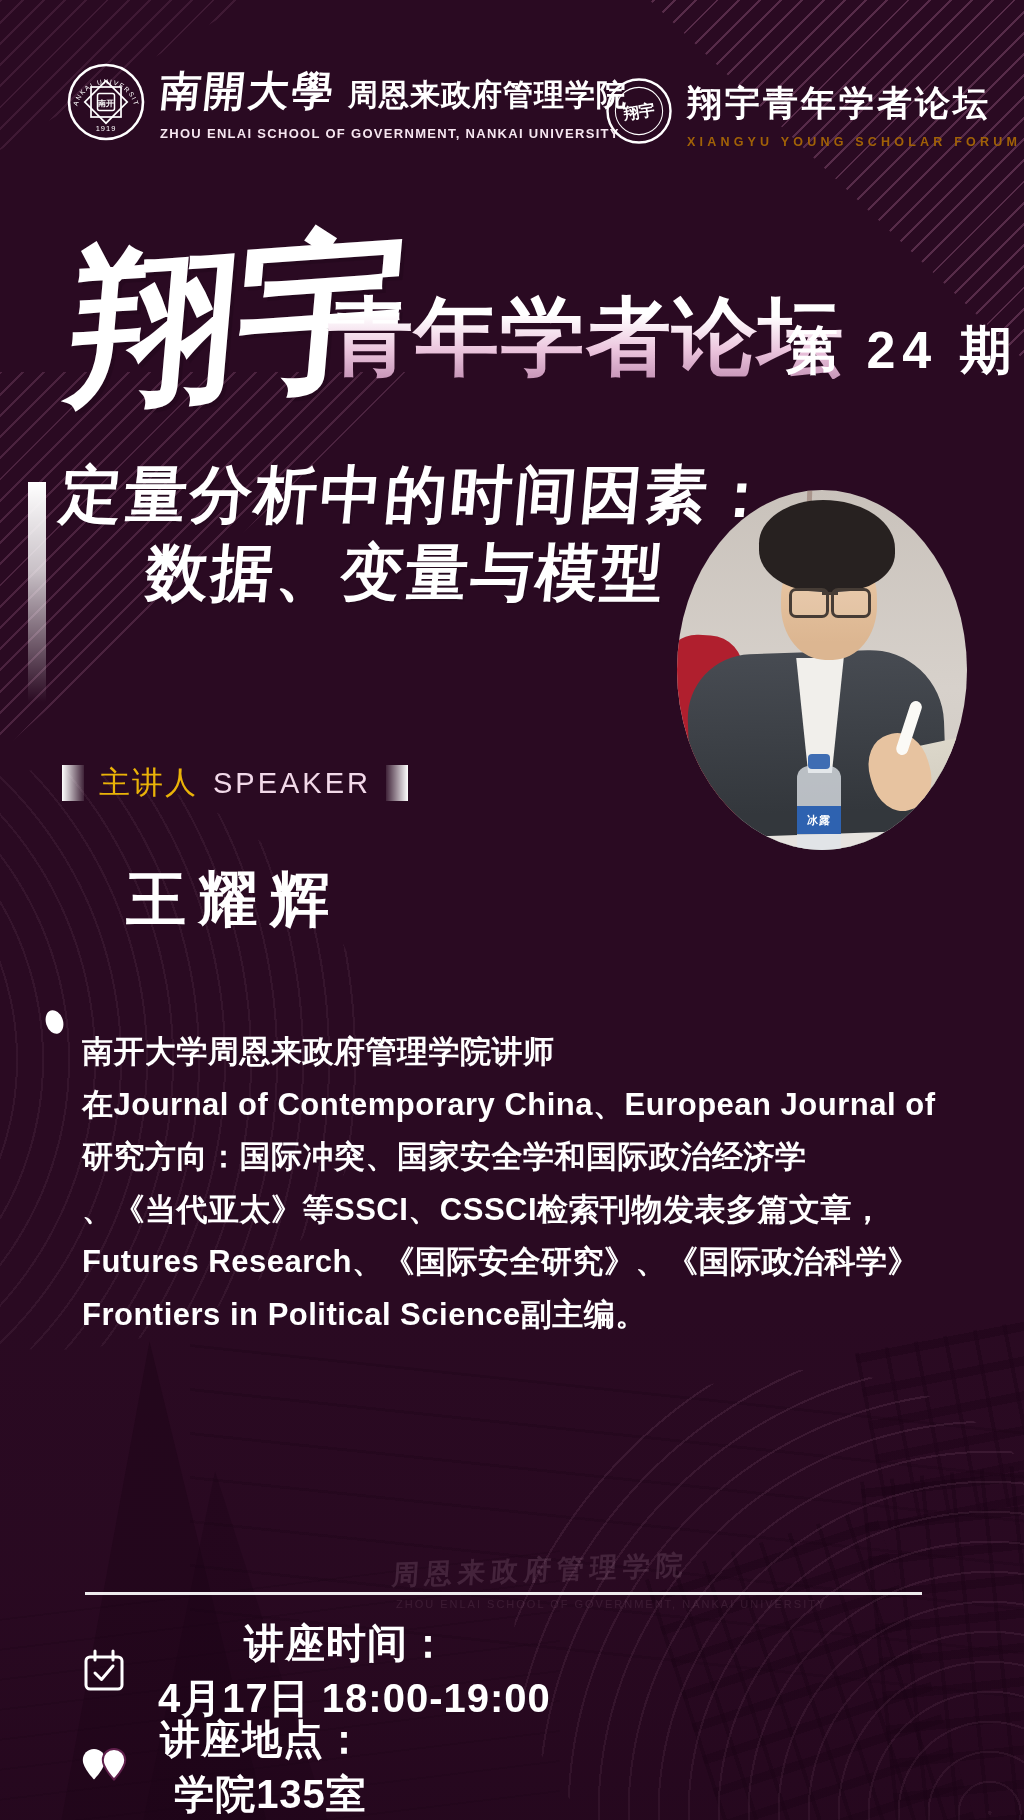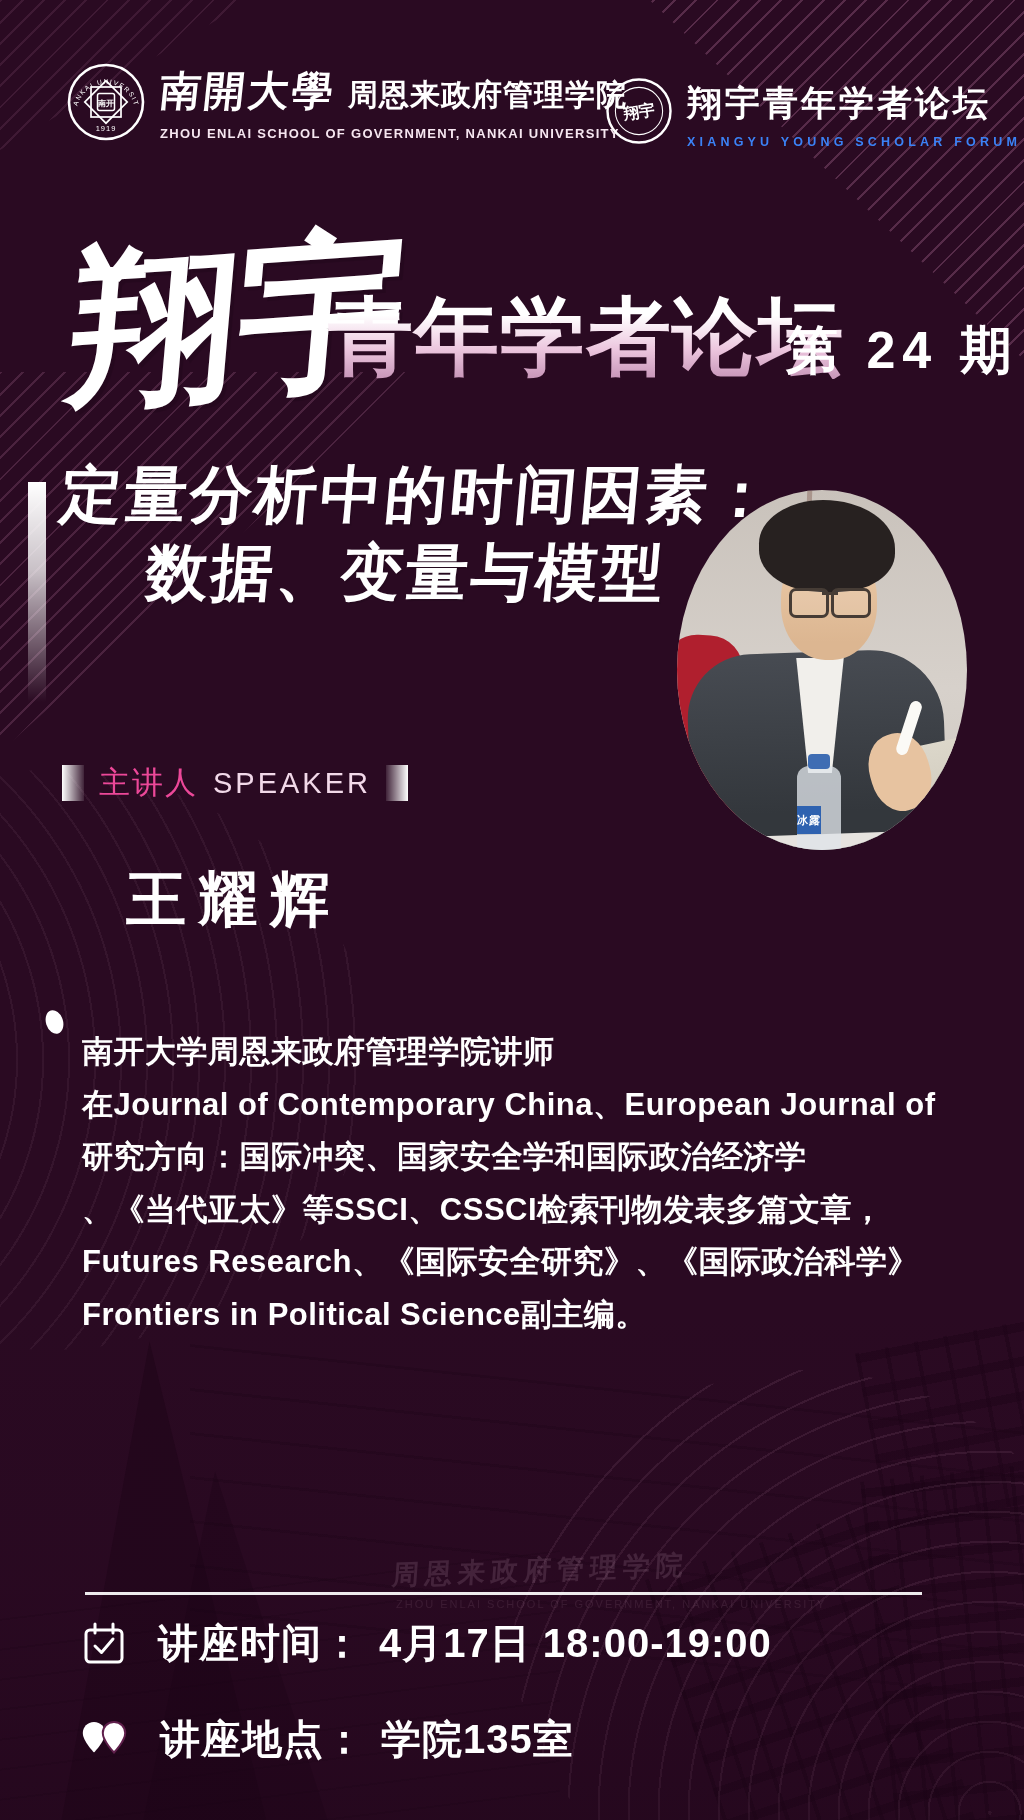--- a/index.html
+++ b/index.html
@@ -44,21 +44,21 @@
   .logo-nankai{left:66px;top:62px;display:flex;align-items:center;}
   .logo-forum{left:604px;top:72px;display:flex;align-items:center;}
   .seal{flex:none;}
   .nk-text{margin-left:14px;}
   .nk-row1{display:flex;align-items:baseline;white-space:nowrap;}
   .nk-call{font-family:"DejaVu Serif",serif;font-size:41px;font-weight:700;transform:skewX(-6deg);letter-spacing:3px;}
   .nk-school{font-size:30px;font-weight:600;margin-left:12px;letter-spacing:1px;}
   .nk-en{font-size:13px;font-weight:700;letter-spacing:1.3px;color:#f6e6f0;margin-top:7px;white-space:nowrap;}
   .fr-text{margin-left:13px;}
   .fr-cn{font-size:35px;font-weight:800;letter-spacing:3px;white-space:nowrap;margin-top:8px;}
-  .fr-en{font-size:12.5px;font-weight:600;letter-spacing:4.2px;color:#3b82f6;margin-top:8px;white-space:nowrap;}
+  .fr-en{font-size:12.5px;font-weight:600;letter-spacing:4.2px;color:#a16207;margin-top:8px;white-space:nowrap;}
   
   .mast-call{left:70px;top:234px;font-family:"DejaVu Serif",serif;font-size:168px;line-height:1;font-weight:700;
     transform:rotate(-4deg) skewX(-9deg);text-shadow:4px 4px 0 rgba(0,0,0,0.10);}
   .mast-rest{left:328px;top:294px;font-size:85px;line-height:1;font-weight:800;letter-spacing:1px;
     background:linear-gradient(180deg,#ffffff 25%,#ecc6de 65%,#c795b8 100%);
     -webkit-background-clip:text;background-clip:text;color:transparent;}
   .mast-issue{left:786px;top:316px;font-size:52px;font-weight:600;letter-spacing:7px;white-space:nowrap;}
   
   .title-bar{left:28px;top:482px;width:18px;height:220px;
     background:linear-gradient(180deg,#ffffff 0%,rgba(255,255,255,0.75) 40%,rgba(255,255,255,0) 100%);}
@@ -81,39 +81,39 @@
   .ph-glasses{left:112px;top:98px;width:82px;height:26px;}
   .ph-lens{position:absolute;top:0;width:34px;height:24px;border:3px solid #463c35;border-radius:7px;background:rgba(255,255,255,0.12);}
   .ph-lensL{left:0;} .ph-lensR{right:0;}
   .ph-bridge{position:absolute;left:33px;top:4px;width:16px;height:3px;background:#463c35;}
   .ph-hand{left:193px;top:243px;width:60px;height:78px;background:#e7c3a0;border-radius:46%;transform:rotate(-16deg);}
   .ph-pen{left:226px;top:210px;width:12px;height:56px;background:#fbfaf6;border-radius:6px;transform:rotate(18deg);}
   .ph-laptop{left:238px;top:248px;width:95px;height:120px;background:linear-gradient(180deg,#dcd7ca,#c7c2b5);border-radius:6px;transform:rotate(-12deg);}
   .ph-table{left:-10px;top:344px;width:320px;height:22px;background:#e6e3df;transform:rotate(-2deg);}
   .ph-bottle{left:120px;top:276px;width:44px;height:90px;background:rgba(223,228,233,0.78);border-radius:12px 12px 4px 4px;}
   .ph-cap{left:131px;top:264px;width:22px;height:15px;background:#3f6db3;border-radius:4px;}
-  .ph-label{left:120px;top:316px;width:24px;height:28px;background:#2e62b0;display:flex;align-items:center;justify-content:center;
+  .ph-label{left:120px;top:316px;width:44px;height:28px;background:#2e62b0;display:flex;align-items:center;justify-content:center;
     font-size:11px;font-weight:700;color:#fff;letter-spacing:1px;}
   
   .spk-label{left:62px;top:762px;display:flex;align-items:center;gap:15px;}
   .sq{width:22px;height:36px;flex:none;}
   .sqL{background:linear-gradient(90deg,#ffffff 0%,rgba(255,255,255,0.10) 100%);}
   .sqR{background:linear-gradient(270deg,#ffffff 0%,rgba(255,255,255,0.10) 100%);}
-  .spk-cn{font-size:31px;font-weight:500;color:#ec4899;letter-spacing:2px;}
+  .spk-cn{font-size:31px;font-weight:500;color:#eab308;letter-spacing:2px;}
   .spk-en{font-size:29px;font-weight:400;color:#f2d9e9;letter-spacing:3px;}
   .spk-name{left:126px;top:860px;font-size:60px;font-weight:700;letter-spacing:12px;white-space:nowrap;}
   .bio-bullet{left:46px;top:1010px;width:17px;height:24px;background:#fff;border-radius:50%;transform:rotate(-18deg);}
   .bio{left:82px;top:1026px;width:870px;}
   .bio-line{font-size:31px;font-weight:600;line-height:52.5px;letter-spacing:0.5px;white-space:nowrap;}
   
   .sep{left:85px;top:1592px;width:837px;height:2.5px;background:rgba(255,255,255,0.92);}
   .foot-row{display:flex;align-items:center;}
   .row-time{left:80px;top:1616px;gap:30px;}
   .row-place{left:78px;top:1712px;gap:26px;}
-  .foot-text{font-size:40px;font-weight:700;letter-spacing:1px;white-space:nowrap;display:flex;align-items:center;}
+  .foot-text{font-size:40px;font-weight:700;letter-spacing:1px;white-space:nowrap;display:flex;align-items:center;flex-direction:column;}
   .foot-label{margin-right:16px;}
 </style>
 </head>
 <body>
 
 <div class="poster">
 
   <div class="abs stripes stripes-tr"></div>
   <div class="abs stripes stripes-tl"></div>
   <div class="abs stripes stripes-left"></div>

